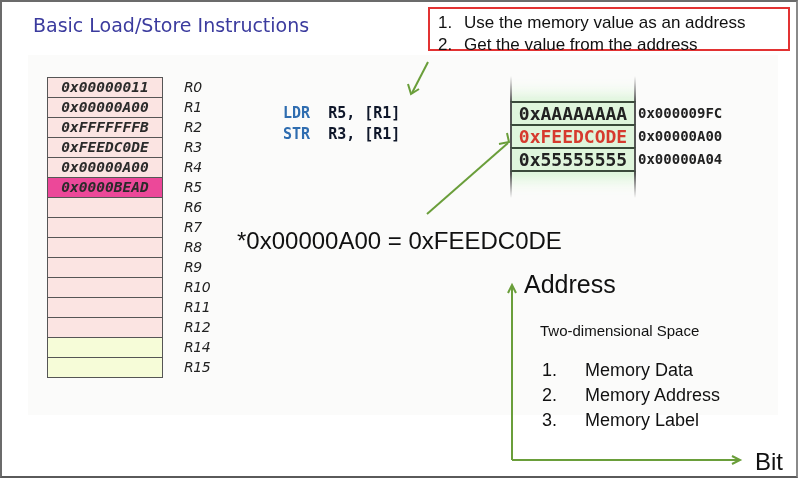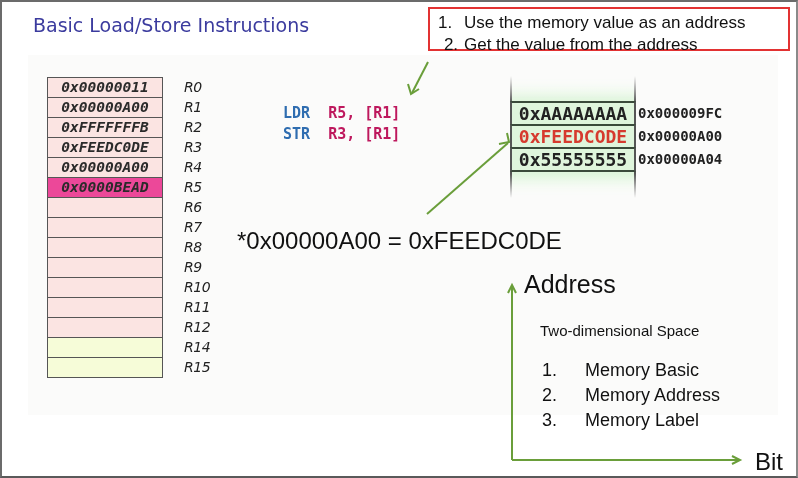--- a/index.html
+++ b/index.html
@@ -9,21 +9,21 @@
   .slide-bg { position:absolute; left:28px; top:55px; width:750px; height:360px; background:#fbfbfa; }
   .title { position:absolute; left:33px; top:14px; font-family:"DejaVu Sans", sans-serif; font-size:19px; color:#3b3b9e; letter-spacing:0px; white-space:nowrap; }
 
   .regtable { position:absolute; left:47px; top:78px; width:116px;font-style:italic; }
   .reg { position:relative; height:19px; border:1px solid #555; border-top-width:1px; margin-top:-1px;
          box-sizing:content-box; font-family:"DejaVu Sans Mono", monospace; font-weight:bold; font-size:14.5px; color:#2b2b2b; line-height:19px; text-align:center; }
   .reg .lbl { position:absolute; left:136px; top:0; font-family:"DejaVu Sans", sans-serif; font-weight:normal; font-size:14px; color:#222; text-align:center; white-space:nowrap; letter-spacing:-0.5px; }
 
   .code { position:absolute; left:283px; font-family:"DejaVu Sans Mono", monospace; font-weight:bold; font-size:15px; white-space:pre; }
   .code .op { color:#2f6db0; }
-  .code .args { color:#be185d;text-align:right; }
+  .code .args { color:#0f172a;text-align:right; }
 
   .notebox { position:absolute; left:428px; top:7px; width:362px; height:44px; border:2px solid #e23232; box-sizing:border-box; background:#ffffff; }
   .note { position:absolute; left:8px; font-size:17px; color:#111; white-space:nowrap; }
   .note .num { display:inline-block; width:26px; }
 
   .memcol { position:absolute; left:510px; top:76px; width:122px; height:122px;
             background:linear-gradient(to bottom, rgba(255,255,255,1) 0%, #dff5dc 18%, #dff5dc 82%, rgba(255,255,255,1) 100%);
             border-left:2px solid #555; border-right:2px solid #555;
             -webkit-mask-image:linear-gradient(to bottom, transparent 0%, #000 22%, #000 80%, transparent 100%);
             mask-image:linear-gradient(to bottom, transparent 0%, #000 22%, #000 80%, transparent 100%); }
@@ -66,38 +66,38 @@
     <div class="reg" style="background: rgb(251, 228, 226);"><span></span><span class="lbl">R12</span></div>
     <div class="reg" style="background: rgb(246, 252, 216); padding-left: 8px;"><span></span><span class="lbl">R14</span></div>
     <div class="reg" style="background: rgb(246, 252, 216);"><span></span><span class="lbl">R15</span></div>
   </div>
 
 <div class="code" style="top:104px;"><span class="op">LDR</span>  <span class="args">R5, [R1]</span></div>
 <div class="code" style="top:125px;"><span class="op">STR</span>  <span class="args">R3, [R1]</span></div>
 
 <div class="notebox">
   <div class="note" style="top:4px;"><span class="num">1.</span><span>Use the memory value as an address</span></div>
-  <div class="note" style="top:26px;text-align:center;"><span class="num">2.</span><span>Get the value from the address</span></div>
+  <div class="note" style="top:26px;"><span class="num">2.</span><span>Get the value from the address</span></div>
 </div>
 
 <div class="memcol"></div>
 <div class="memrow" style="top:101px;">0xAAAAAAAA</div>
 <div class="memrow hl" style="top:124px;">0xFEEDCODE</div>
 <div class="memrow last" style="top:147px;">0x55555555</div>
 <div class="memaddr" style="top:103px;">0x000009FC</div>
 <div class="memaddr" style="top:126px;">0x00000A00</div>
 <div class="memaddr" style="top:149px;">0x00000A04</div>
 
 <div class="formula">*0x00000A00 = 0xFEEDC0DE</div>
 
 <div class="addr-label">Address</div>
 <div class="bit-label">Bit</div>
 
 <div class="space-title">Two-dimensional Space</div>
-<div class="mlist" style="top:360px;"><span class="num">1.</span><span>Memory Basic</span></div>
+<div class="mlist" style="top:360px;"><span class="num">1.</span><span>Memory Data</span></div>
 <div class="mlist" style="top:385px;"><span class="num">2.</span><span>Memory Address</span></div>
 <div class="mlist" style="top:410px;"><span class="num">3.</span><span>Memory Label</span></div>
 
 <svg class="overlay" viewBox="0 0 798 478">
   <g stroke="#6a9e3a" stroke-width="2" fill="none">
 
     <line x1="428" y1="62" x2="412" y2="93"></line>
     <polyline points="408,84 411,94 419,89"></polyline>
 
     <line x1="427" y1="214" x2="508" y2="143"></line>

